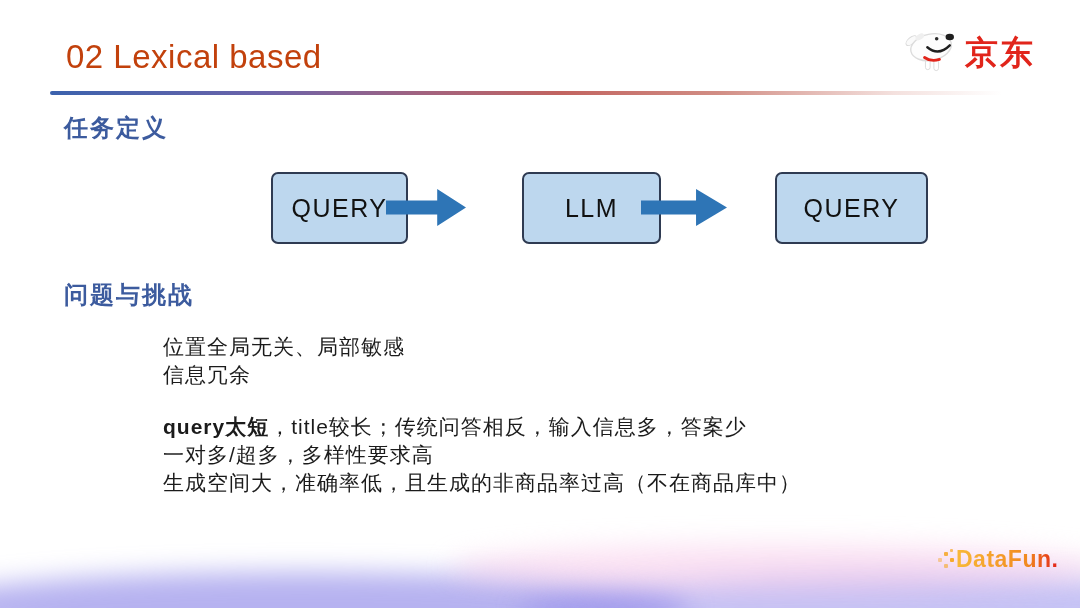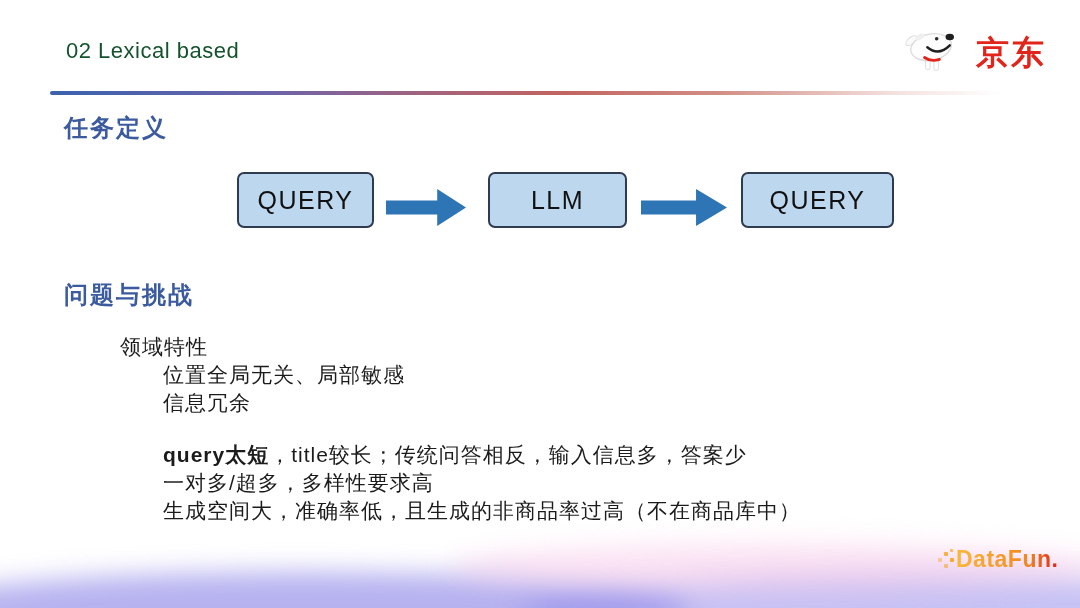--- a/index.html
+++ b/index.html
@@ -2,38 +2,38 @@
 <html><head>
 <meta charset="utf-8">
 <style>
   html,body{margin:0;padding:0;background:#e8e8e8;}
   .slide{
     position:relative;width:1080px;height:608px;background:#ffffff;overflow:hidden;
     font-family:"Liberation Sans","DejaVu Sans",sans-serif;color:#1b1b1b;
   }
   
   .title{
-    position:absolute;left:66px;top:38px;font-size:22px;font-weight:400;
-    color:#14532d;letter-spacing:.5px;
+    position:absolute;left:66px;top:38px;font-size:33px;font-weight:400;
+    color:#c2410c;letter-spacing:.5px;
   }
-  .jd-logo{position:absolute;left:903px;top:24px;display:flex;align-items:center;gap:15px;}
+  .jd-logo{position:absolute;left:903px;top:24px;display:flex;align-items:center;gap:4px;}
   .jd-text{font-size:33px;font-weight:700;color:#e1251b;letter-spacing:2px;line-height:1;}
   .rule{
     position:absolute;left:50px;top:91px;width:982px;height:4px;border-radius:2px;
     background:linear-gradient(90deg,#3b62ad 0%,#6b63a9 22%,#a2637f 38%,#c26460 52%,#d18d84 68%,rgba(235,200,195,.55) 86%,rgba(255,255,255,0) 97%);
   }
   
   .sec{position:absolute;left:64px;font-size:24px;font-weight:700;color:#3c5b9e;letter-spacing:2px;}
   .sec1{top:112px;}
   .sec2{top:279px;}
   
   .node{
-    position:absolute;top:172px;height:56px;background:#bdd7ee;border:2px solid #2f3b52;
+    position:absolute;top:172px;height:72px;background:#bdd7ee;border:2px solid #2f3b52;
     border-radius:7px;display:flex;align-items:center;justify-content:center;
-    font-size:25px;color:#111;letter-spacing:1.5px;box-sizing:border-box;
+    font-size:25px;color:#111;letter-spacing:1.5px;box-sizing:border-box;margin-left:34px;
   }
   .node-query{left:237px;width:137px;}
   .node-llm{left:488px;width:139px;}
   .node-title{left:741px;width:153px;}
   .arrow{
     position:absolute;top:189px;height:37px;background:#2e75b6;
     clip-path:polygon(0 31%,64% 31%,64% 0,100% 50%,64% 100%,64% 69%,0 69%);
   }
   .arrow1{left:386px;width:80px;}
   .arrow2{left:641px;width:86px;}
@@ -101,21 +101,20 @@
     </div>
     <div class="arrow arrow2"></div>
     <div class="node node-title">
       <span>QUERY</span>
     </div>
   </div>
 
   <div class="sec sec2">问题与挑战</div>
 
   <div class="body-text">
-    <div class="line">领域特性</div>
     <div class="line indent">位置全局无关、局部敏感</div>
     <div class="line indent">信息冗余</div>
     <div class="group-gap"></div>
     <div class="line indent">
       <b>query太短</b><span>，title较长；传统问答相反，输入信息多，答案少</span>
     </div>
     <div class="line indent">
       <span>一对多/超多，多样性要求高</span>
     </div>
     <div class="line indent">

